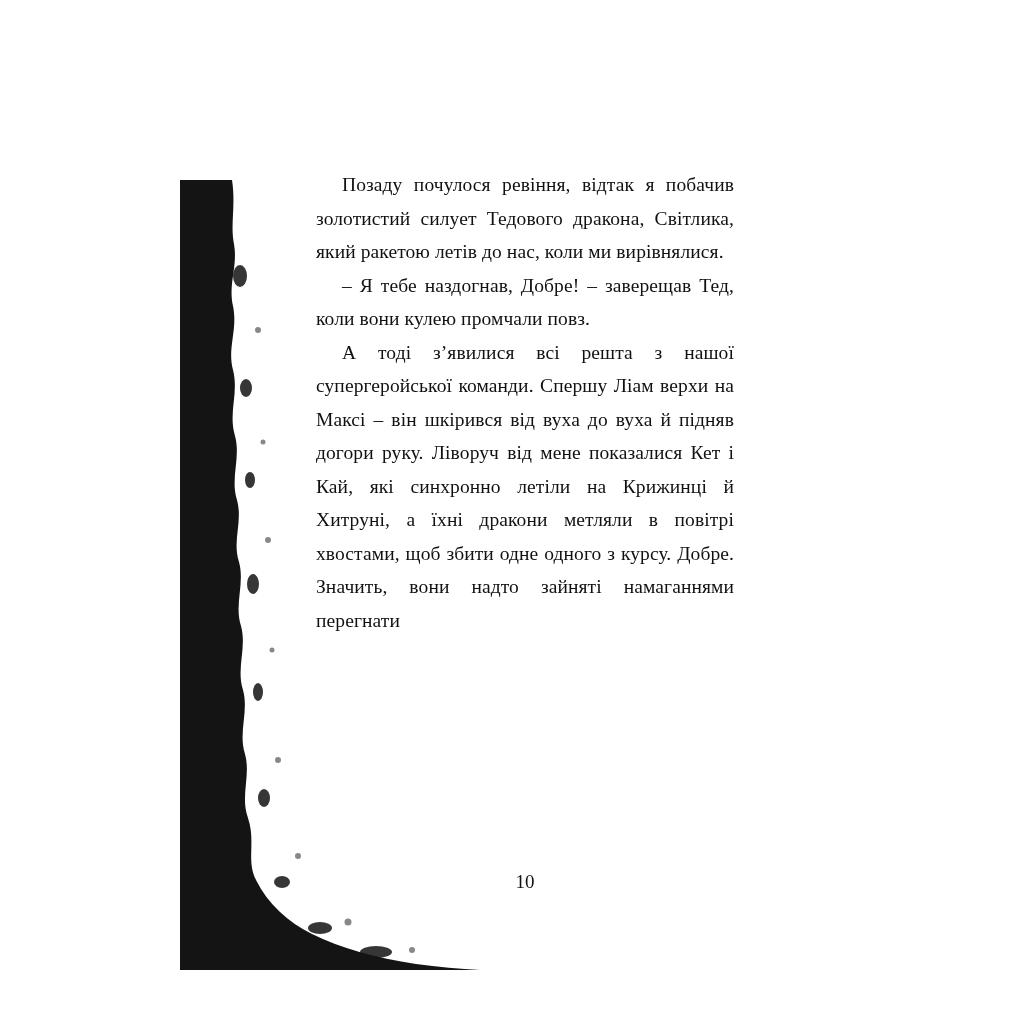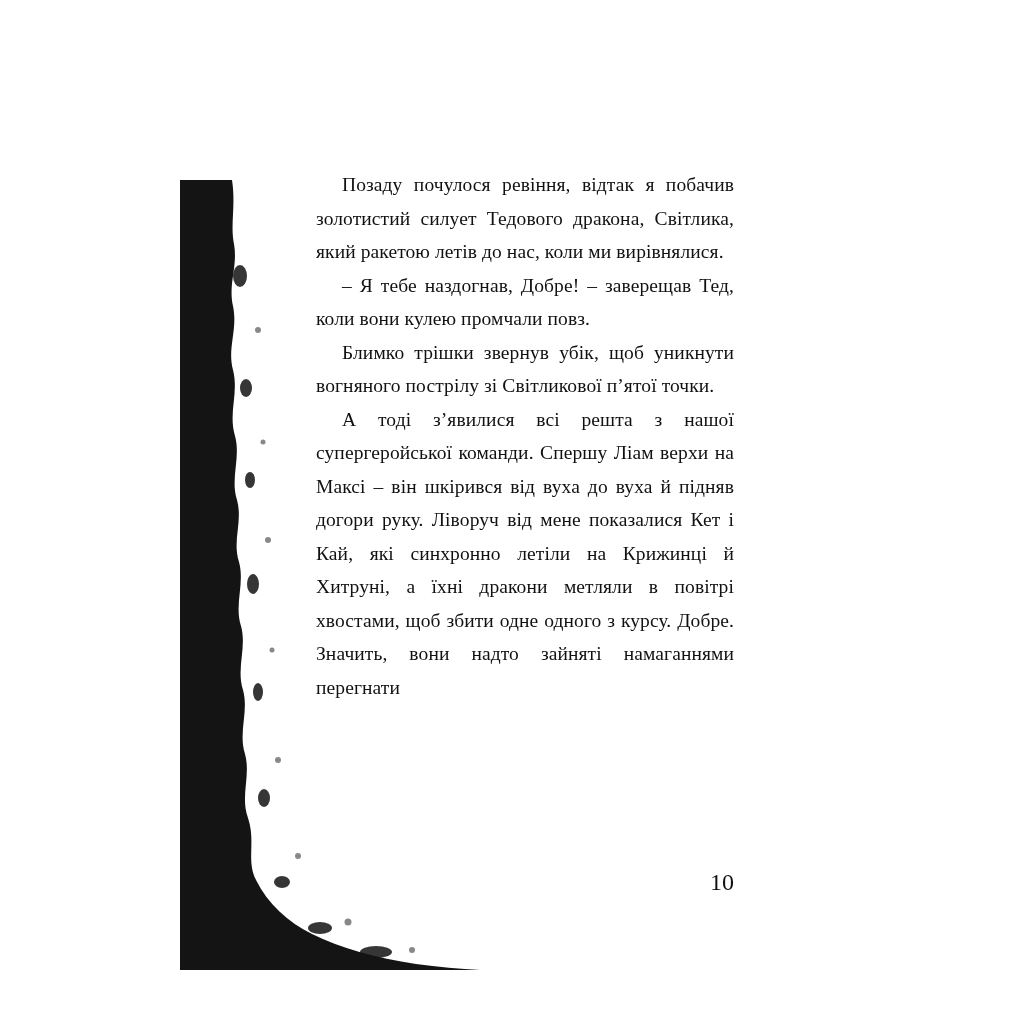--- a/index.html
+++ b/index.html
@@ -54,22 +54,22 @@
   }
   .text-column p.indent {
     text-indent: 26px;
   }
 
   .folio {
     position: absolute;
     left: 316px;
     top: 870px;
     width: 418px;
-    text-align: right;
-    font-size: 24px;
+    text-align: center;
+    font-size: 19px;
     line-height: 24px;
     color: #111111;
   }
 </style>
 </head>
 <body>
 
 <div class="page">
 
   <div class="gutter-art">
@@ -123,19 +123,18 @@
         <circle cx="118" cy="676" r="3"></circle>
         <circle cx="168" cy="742" r="3.5"></circle>
         <circle cx="232" cy="770" r="3"></circle>
       </g>
     </svg>
   </div>
 
   <div class="text-column">
     <p class="indent">Позаду почулося ревіння, відтак я побачив золотистий силует Тедового дракона, Світлика, який ракетою летів до нас, коли ми вирівнялися.</p>
     <p class="indent">– Я тебе наздогнав, Добре! – заверещав Тед, коли вони кулею промчали повз.</p>
-    <p class="indent">Блимко трішки звернув убік, щоб уникнути вогняного пострілу зі Світликової п’ятої точки.</p>
     <p class="indent">А тоді з’явилися всі решта з нашої супергеройської команди. Спершу Ліам верхи на Максі – він шкірився від вуха до вуха й підняв догори руку. Ліворуч від мене показалися Кет і Кай, які синхронно летіли на Крижинці й Хитруні, а їхні дракони метляли в повітрі хвостами, щоб збити одне одного з курсу. Добре. Значить, вони надто зайняті намаганнями перегнати</p>
   </div>
 
   <div class="folio">10</div>
 
 </div>
 
 </body></html>

